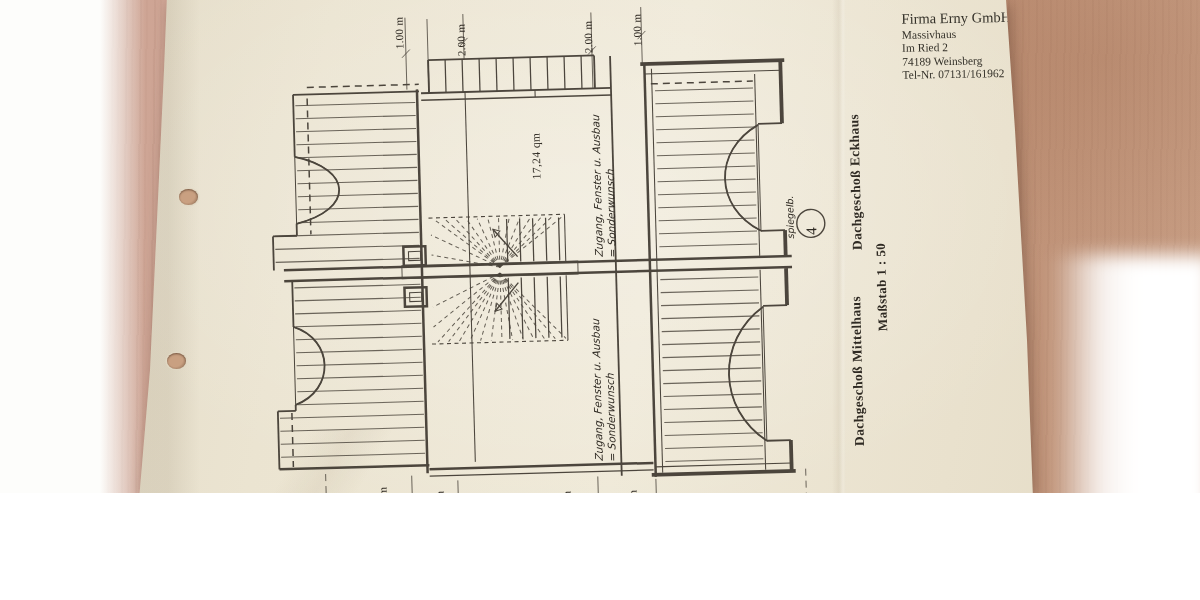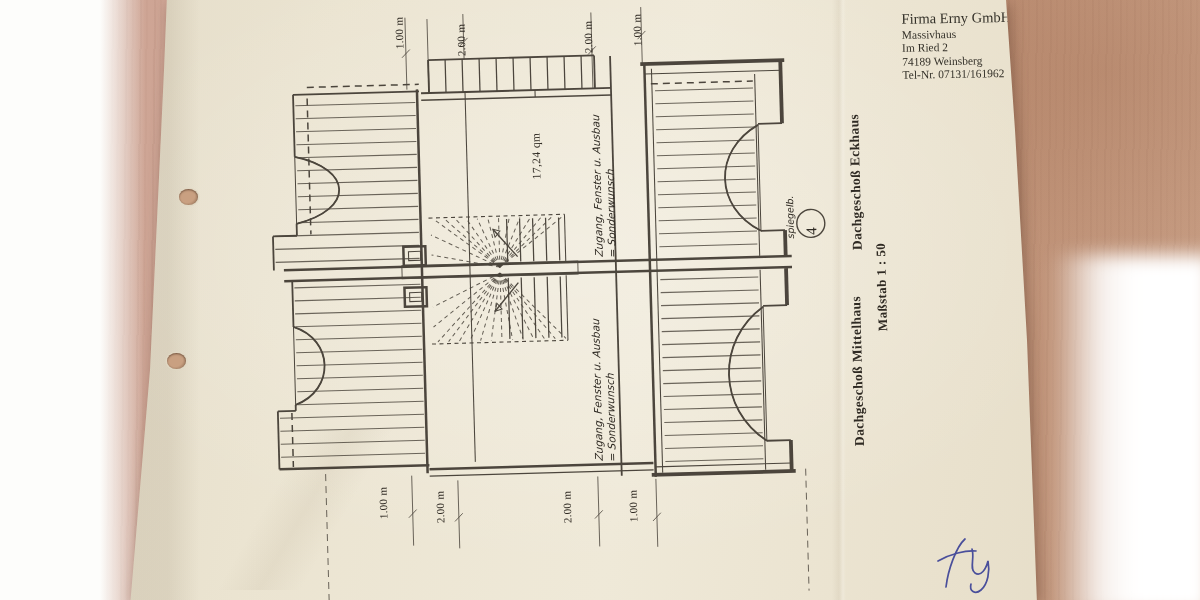--- a/index.html
+++ b/index.html
@@ -5,21 +5,21 @@
   :root{
     --paper:#ebe4d1;
     --ink:#3a342c;
     --ink-text:#2f2a23;
     --wood-left:#cfa796;
     --wood-right:#bd8f74;
     --signature:#4a4f9b;
   }
   html,body{margin:0;padding:0;}
   body{width:1200px;height:600px;overflow:hidden;font-family:"Liberation Serif",serif;}
-  .scene{position:relative;width:1200px;height:600px;overflow:hidden;background:#c8a08c;}
+  .scene{position:relative;width:1200px;height:493px;overflow:hidden;background:#c8a08c;}
 
   
   .wood{position:absolute;inset:0;
     background:linear-gradient(92deg,var(--wood-left) 0%,#cda293 30%,#c49a82 55%,var(--wood-right) 78%,#c79d83 100%);}
   .wood::before{content:"";position:absolute;inset:0;
     background:repeating-linear-gradient(90.6deg,
       rgba(110,66,48,.055) 0 2px, rgba(110,66,48,0) 2px 6px,
       rgba(110,66,48,.03) 6px 8px, rgba(110,66,48,0) 8px 14px);}
   .wood::after{content:"";position:absolute;inset:0;
     background:radial-gradient(420px 300px at 92% 12%, rgba(140,85,55,.18), rgba(140,85,55,0) 70%);}

